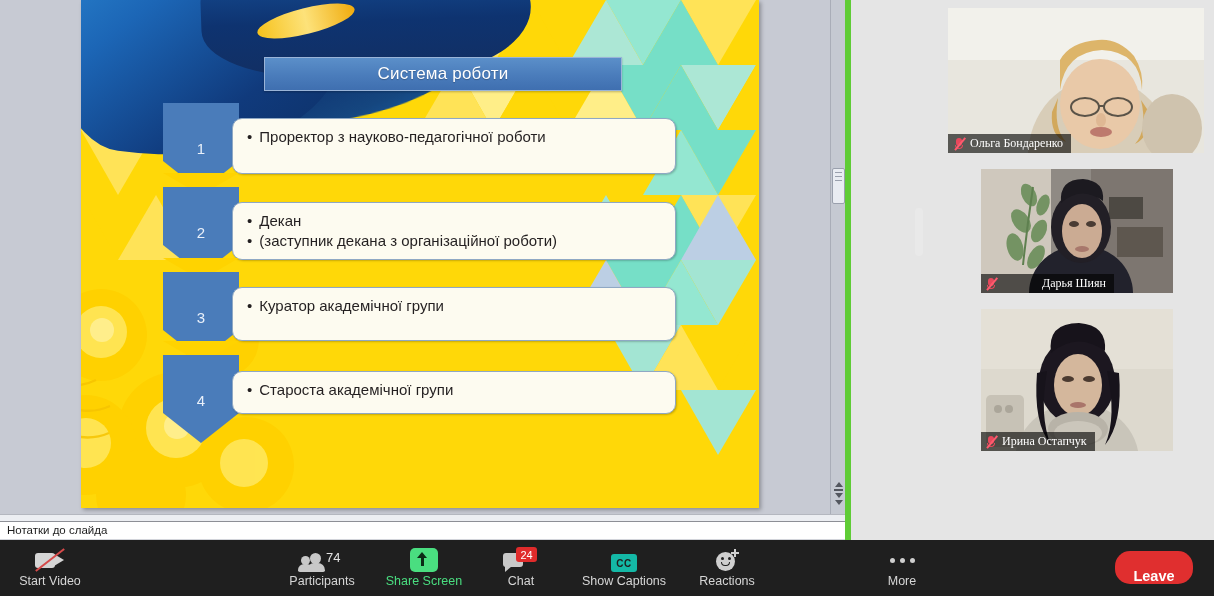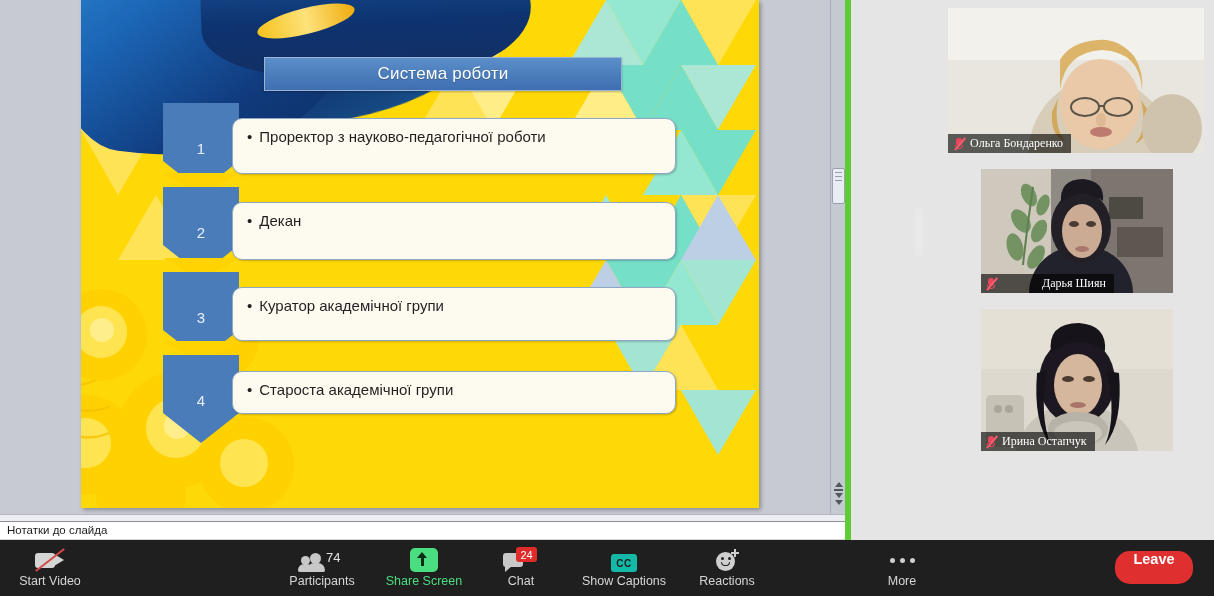--- a/index.html
+++ b/index.html
@@ -247,21 +247,21 @@
   
   #ico-gear { width:24px; height:24px; position:relative; }
 
   
   #ico-more { display:flex; gap:5px; align-items:center; height:24px; }
   #ico-more i { width:5px;height:5px;border-radius:50%;background:#cfcfcf;display:block; }
 
   #leave-btn {
     position:absolute; right:21px; top:11px; width:78px; height:33px;
     background:#e02f2f; color:#fff; border-radius:15px;
-    display:flex;align-items:flex-start;justify-content:center;
+    display:flex;align-items:flex-end;justify-content:center;
     font-size:14.5px; font-weight:bold;
   }
 </style>
 </head>
 <body>
 
 <div id="root">
 
   <div id="share-region">
     <div id="ppt-canvas">
@@ -386,20 +386,21 @@
 
         <div class="chev-wrap" style="top:187px;">
           <div class="chev-gold"></div>
           <div class="chev" style="height:58px;">
             <span>2</span>
           </div>
         </div>
         <div class="callout" style="top:202px; height:58px;">
           <ul>
             <li>Декан</li>
+            <li>(заступник декана з організаційної роботи)</li>
           </ul>
         </div>
 
         <div class="chev-wrap" style="top:272px;">
           <div class="chev-gold"></div>
           <div class="chev" style="height:58px;">
             <span>3</span>
           </div>
         </div>
         <div class="callout" style="top:287px; height:54px;">

